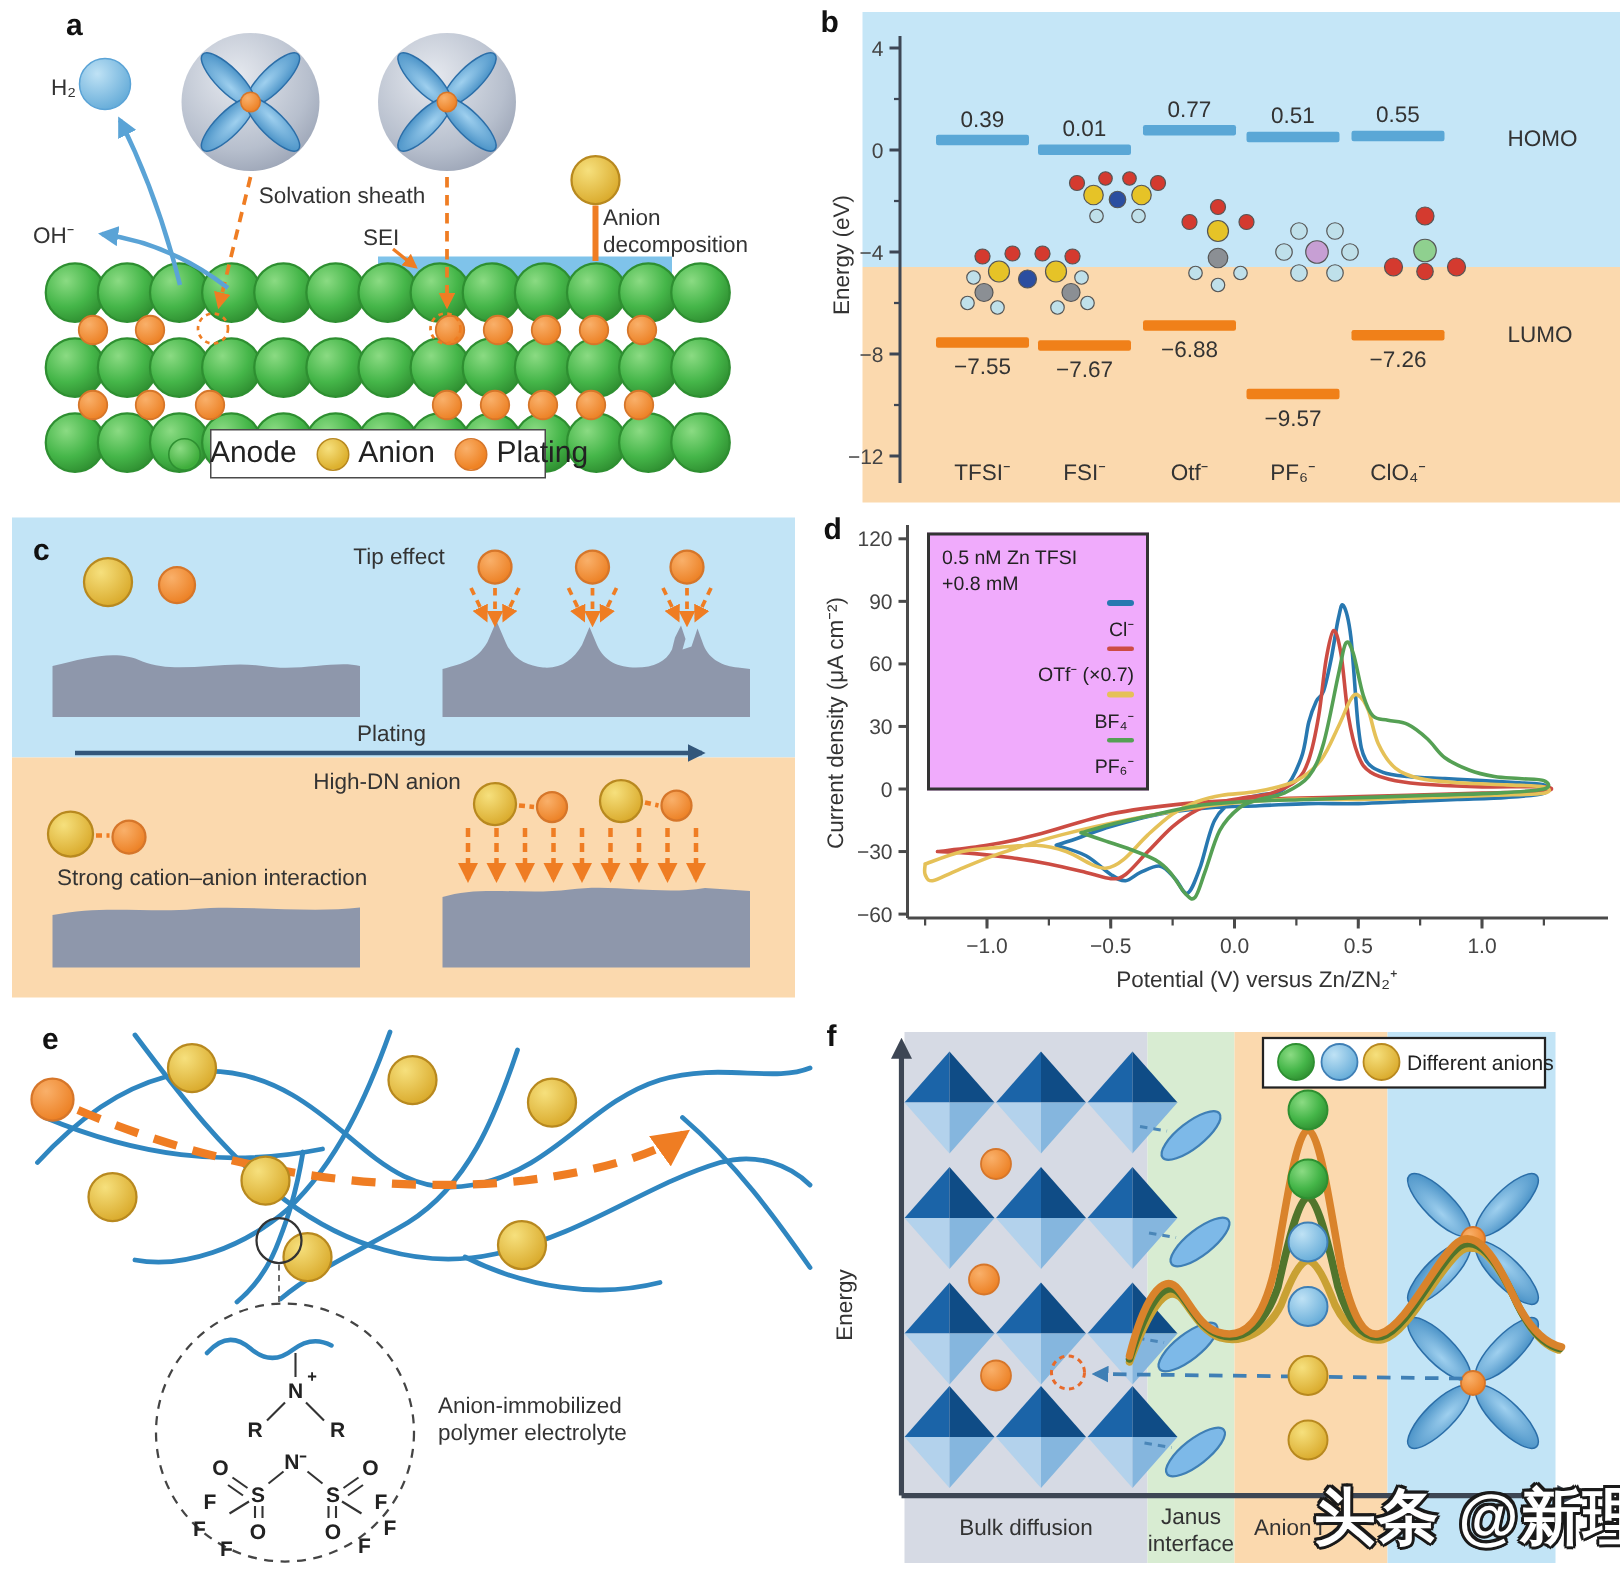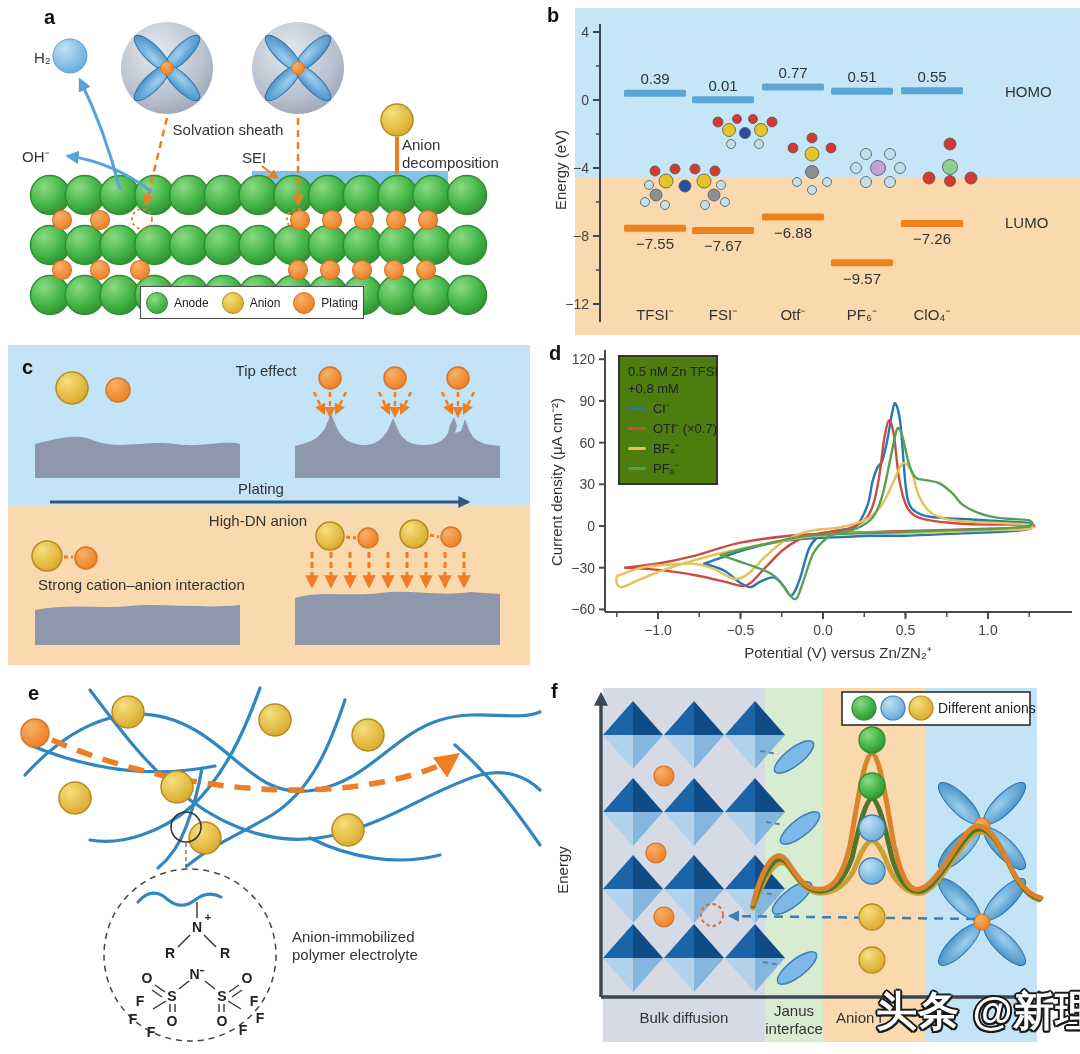--- a/index.html
+++ b/index.html
@@ -9,30 +9,30 @@
   .pl{position:absolute;font-weight:bold;font-size:20px;color:#111;z-index:20;}
   text{font-family:"Liberation Sans",sans-serif;}
   .ax-lab{fill:#333;font-size:15px;}
   .tick-lab{fill:#444;font-size:14px;}
   .val-lab{fill:#333;font-size:15px;}
   .cat-lab{fill:#333;font-size:15px;}
   .small-lab{fill:#333;font-size:15px;}
   #legend-a{position:absolute;left:140px;top:286px;width:224px;height:33px;z-index:15;
     display:flex;align-items:center;justify-content:center;gap:13px;
     border:1.5px solid #4a4a4a;background:#fff;box-sizing:border-box;}
-  #legend-a .it{display:flex;align-items:center;gap:6px;font-size:12px;color:#222;}
+  #legend-a .it{display:flex;align-items:center;gap:6px;font-size:20px;color:#222;}
   #legend-a .dot{width:20px;height:20px;border-radius:50%;}
   .dot-green{background:radial-gradient(circle at 35% 30%,#8bdb83,#3fae3c 70%);border:1.5px solid #2e8f31;}
   .dot-yellow{background:radial-gradient(circle at 35% 30%,#f6e07d,#ddb12f 70%);border:1.5px solid #b8891f;}
   .dot-orange{background:radial-gradient(circle at 35% 30%,#f9b06a,#ef8324 70%);border:1.5px solid #d6762a;}
-  #legend-d{position:absolute;left:618px;top:355px;width:100px;z-index:15;
-    border:2px solid #333;background:#4d7c0f;padding:6px 8px;box-sizing:border-box;
+  #legend-d{position:absolute;left:618px;top:355px;width:148px;z-index:15;
+    border:2px solid #333;background:#f0abfc;padding:6px 8px;box-sizing:border-box;
     font-size:13px;color:#222;line-height:17px;}
   #legend-d .t{white-space:nowrap;}
-  #legend-d .row{display:flex;align-items:center;gap:7px;margin-top:3px;white-space:nowrap;}
+  #legend-d .row{display:flex;align-items:flex-end;gap:7px;margin-top:3px;white-space:nowrap;flex-direction:column;}
   #legend-d .sw{width:18px;height:3.5px;border-radius:2px;flex:none;}
   #watermark{position:absolute;left:876px;top:984px;z-index:50;font-size:41px;font-weight:700;
     letter-spacing:1px;color:#fff;white-space:nowrap;
     text-shadow:2px 0 0 #1a1a1a,-2px 0 0 #1a1a1a,0 2px 0 #1a1a1a,0 -2px 0 #1a1a1a,
       1.5px 1.5px 0 #1a1a1a,-1.5px -1.5px 0 #1a1a1a,1.5px -1.5px 0 #1a1a1a,-1.5px 1.5px 0 #1a1a1a;}
 </style>
 </head>
 <body>
 
 <div id="canvas">

